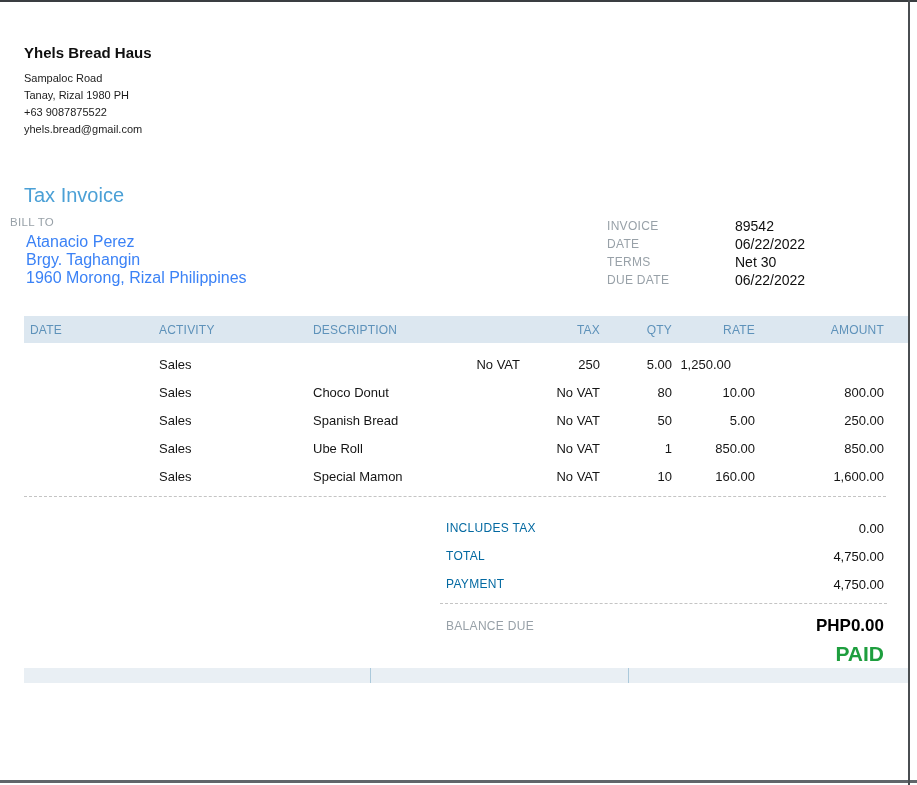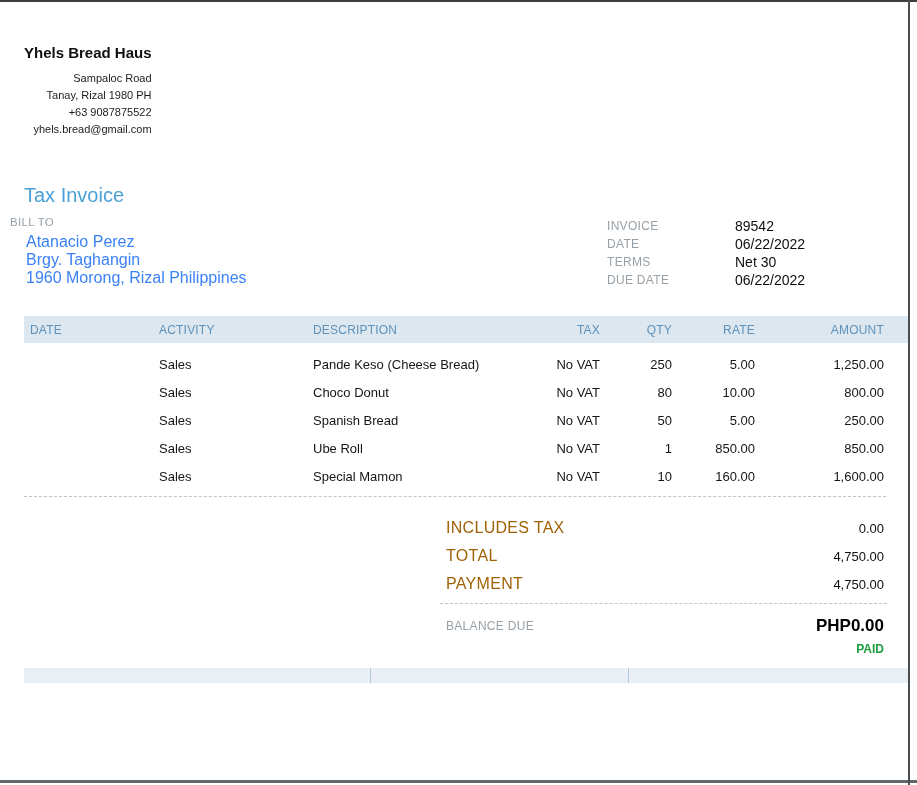--- a/index.html
+++ b/index.html
@@ -9,21 +9,21 @@
     width:917px; height:785px;
     background:#ffffff;
     font-family:"Liberation Sans", sans-serif;
     overflow:hidden;
   }
   .edge-top    { position:absolute; left:0; top:0; width:100%; height:2px; background:#3a3e41; }
   .edge-bottom { position:absolute; left:0; top:780px; width:100%; height:3px; background:#61666a; }
   .edge-right  { position:absolute; top:0; right:7px; width:2px; height:100%; background:#4a4e51; }
 
   
-  .company { position:absolute; left:24px; top:44px;text-align:right; }
+  .company { position:absolute; left:24px; top:44px; }
   .company-name { font-size:15px; font-weight:bold; color:#0f0f0f; }
   .company-lines { margin-top:9px; font-size:11px; color:#1c1c1c; line-height:17px; }
 
   
   .doc-title { position:absolute; left:24px; top:184px; font-size:20px; color:#4ba0d6; }
 
   
   .billto { position:absolute; left:10px; top:216px; }
   .billto .muted-label { margin-bottom:5px; }
   .billto-line { font-size:16px; color:#3b82f6; line-height:18px;margin-left:16px; }
@@ -46,27 +46,27 @@
   .trow { height:28px; font-size:13px; color:#151515; }
   .cell-l  { padding-left:6px; text-align:left; }
   .cell-r  { text-align:right; }
   .cell-r-last { text-align:right; padding-right:24px; }
 
   .dashed-1 { position:absolute; left:24px; top:496px; width:862px; border-top:1px dashed #c4c4c4; }
 
   
   .totals { position:absolute; left:440px; top:514px; width:447px; }
   .totals-row { display:flex; justify-content:space-between; align-items:center; height:28px; }
-  .totals-label { font-size:16px; color:#a16207; padding-left:6px; letter-spacing:0.3px; }
+  .totals-label { font-size:12px; color:#0369a1; padding-left:6px; letter-spacing:0.3px; }
   .totals-value { font-size:13px; color:#0f0f0f; padding-right:3px; }
   .dashed-2 { margin-top:5px; width:100%; border-top:1px dashed #c4c4c4; }
   .balance-row { display:flex; justify-content:space-between; align-items:center; margin-top:9px; height:26px;gap:14px; }
   .balance-label { font-size:12px; color:#98a1a8; padding-left:6px; letter-spacing:0.3px; }
   .balance-value { font-size:17px; font-weight:bold; color:#000000; padding-right:3px; }
-  .paid-row { text-align:right; margin-top:3px; padding-right:3px; font-size:12px; font-weight:bold; color:#1e9e3e; }
+  .paid-row { text-align:right; margin-top:3px; padding-right:3px; font-size:21px; font-weight:bold; color:#1e9e3e; }
 
   
   .footer-bar { position:absolute; left:24px; top:668px; width:884px; height:15px; background:#e9eff4; }
   .footer-sep { position:absolute; top:0; width:1px; height:100%; background:#abc9db; }
   .footer-sep.s1 { left:346px; }
   .footer-sep.s2 { left:604px; }
 </style>
 </head>
 <body>
 
@@ -118,21 +118,20 @@
     <div class="cell-r">TAX</div>
     <div class="cell-r">QTY</div>
     <div class="cell-r">RATE</div>
     <div class="cell-r-last">AMOUNT</div>
   </div>
 
   <div class="tbody">
     <div class="trow grid-cols">
       <div class="cell-l"></div>
       <div class="cell-l">Sales</div>
-      <div class="cell-l">Pande Keso (Cheese Bread)</div>
       <div class="cell-r">No VAT</div>
       <div class="cell-r">250</div>
       <div class="cell-r">5.00</div>
       <div class="cell-r-last">1,250.00</div>
     </div>
     <div class="trow grid-cols">
       <div class="cell-l"></div>
       <div class="cell-l">Sales</div>
       <div class="cell-l">Choco Donut</div>
       <div class="cell-r">No VAT</div>

